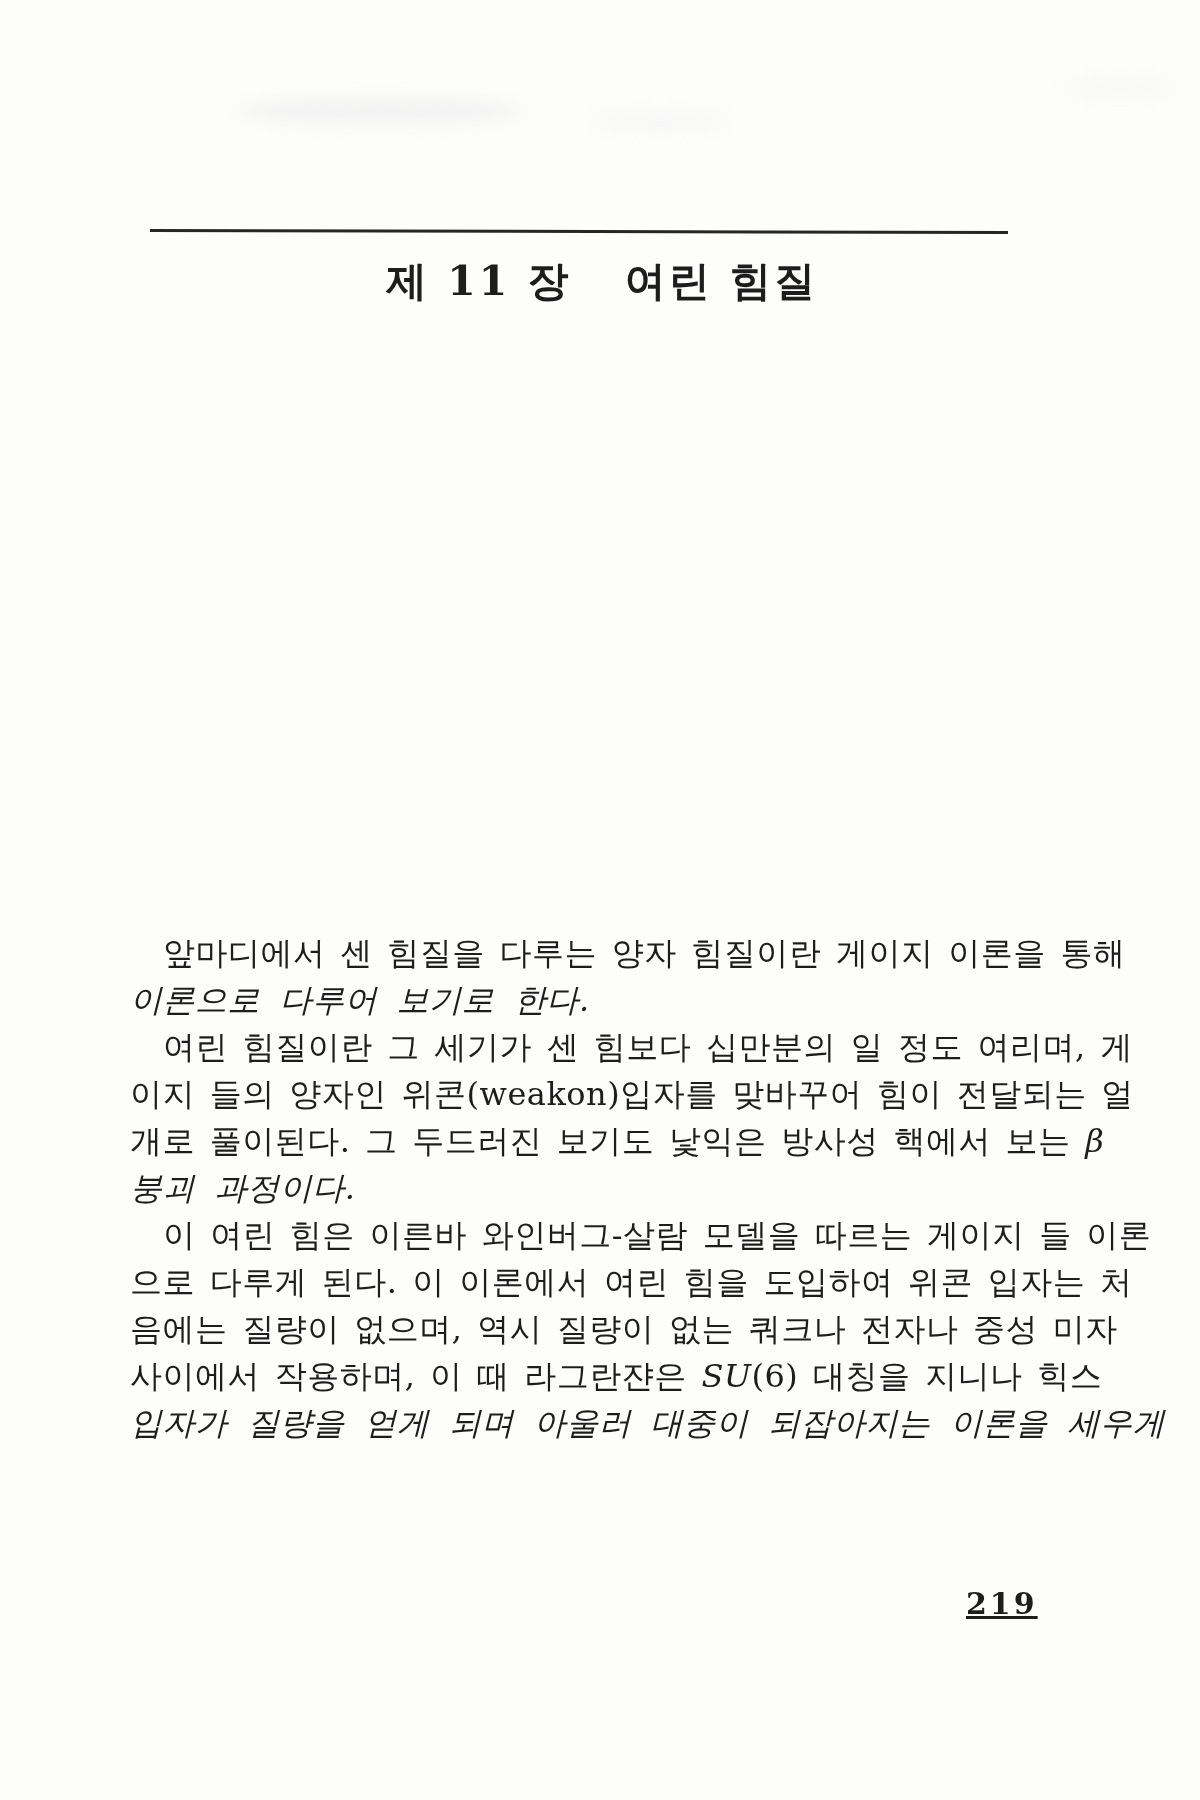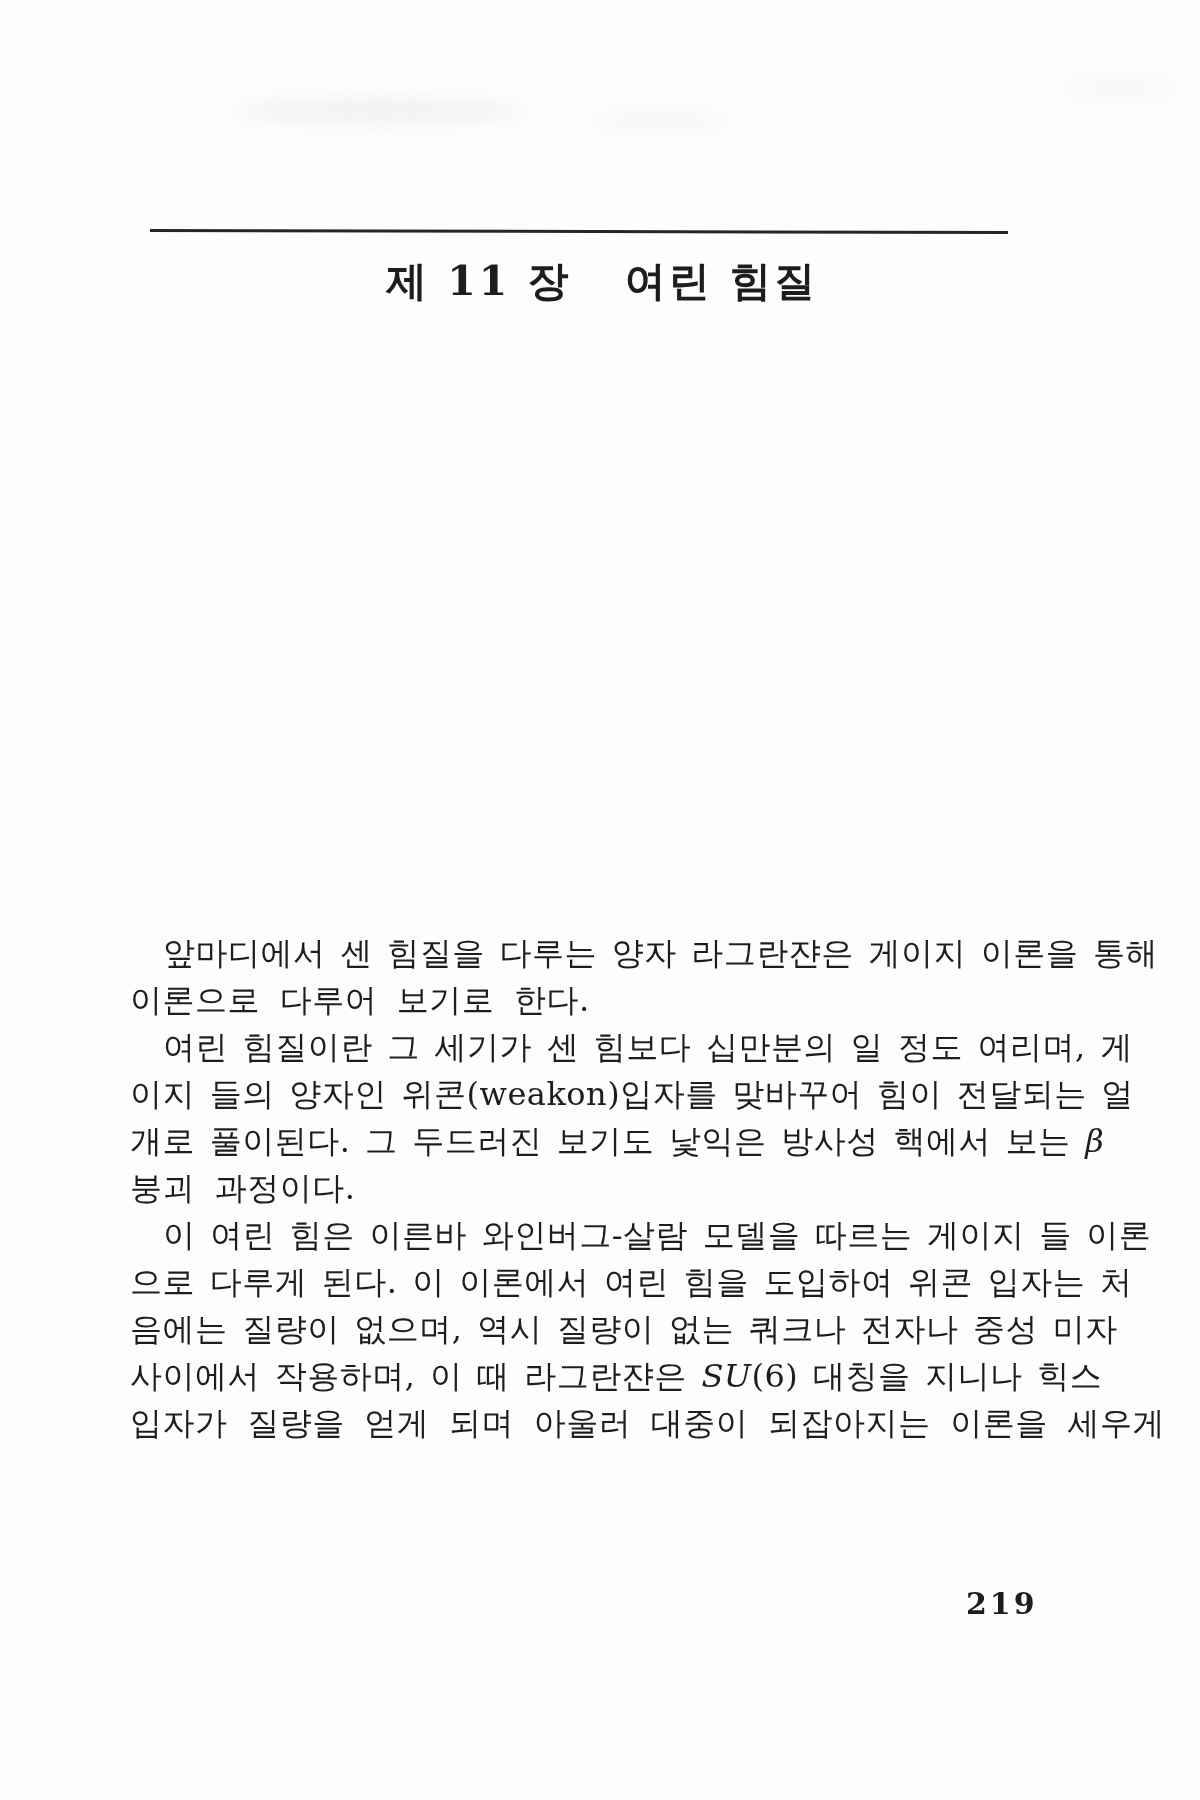--- a/index.html
+++ b/index.html
@@ -67,30 +67,32 @@
     text-align-last: justify;
     -moz-text-align-last: justify;
     word-spacing: 4px;
     white-space: nowrap;
   }
   .line.indent { text-indent: 33px; }
   .line.last {
     text-align-last: left;
     -moz-text-align-last: left;
     word-spacing: 9px;
+    font-style: italic;
   }
   .it { font-style: italic; }
 
   .page-number {
     position: absolute;
     left: 966px; top: 1586px;
     font-size: 30px;
     font-weight: 700;
     letter-spacing: 3px;
     font-variant-numeric: oldstyle-nums;
+    text-decoration: underline;
   }
 </style>
 </head>
 <body>
 
 <div class="page">
 
   <div class="smudge s1"></div>
   <div class="smudge s2"></div>
   <div class="smudge s3"></div>
@@ -98,21 +100,21 @@
   <div class="chapter-rule"></div>
 
   <h1 class="chapter-title">
     <span class="chapter-label">제 11 장</span>
     <span class="chapter-name">여린 힘질</span>
   </h1>
 
 
   <div class="body-text">
     <div class="para">
-      <div class="line indent"><span>앞마디에서 센 힘질을 다루는 양자 라그란쟌은 게이지 이론을 통해</span></div>
+      <div class="line indent"><span>앞마디에서 센 힘질을 다루는 양자 힘질이란 게이지 이론을 통해</span></div>
       <div class="line last"><span>이론으로 다루어 보기로 한다.</span></div>
     </div>
     <div class="para">
       <div class="line indent"><span>여린 힘질이란 그 세기가 센 힘보다 십만분의 일 정도 여리며, 게</span></div>
       <div class="line"><span>이지 들의 양자인 위콘(weakon)입자를 맞바꾸어 힘이 전달되는 얼</span></div>
       <div class="line"><span>개로 풀이된다. 그 두드러진 보기도 낯익은 방사성 핵에서 보는 </span><span class="it">β</span></div>
       <div class="line last"><span>붕괴 과정이다.</span></div>
     </div>
     <div class="para">
       <div class="line indent"><span>이 여린 힘은 이른바 와인버그-살람 모델을 따르는 게이지 들 이론</span></div>

